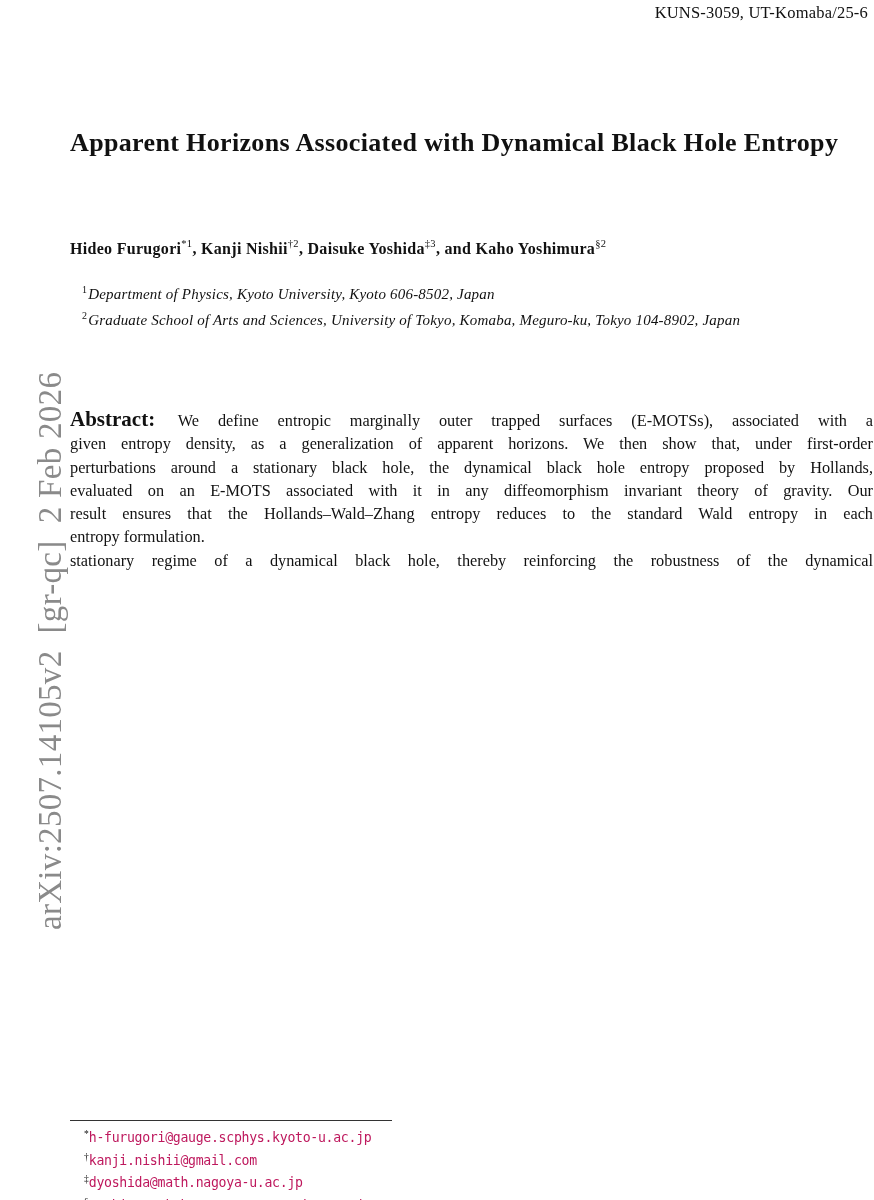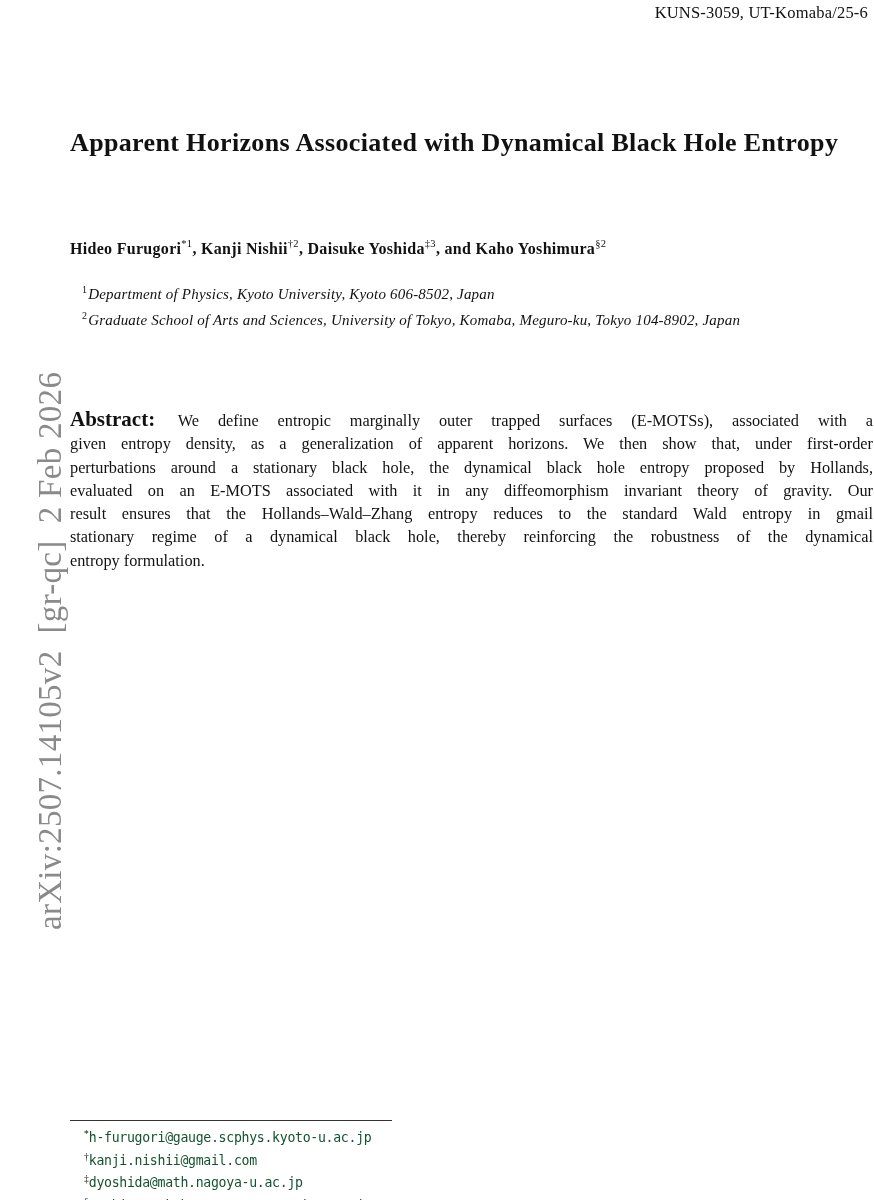--- a/index.html
+++ b/index.html
@@ -21,21 +21,21 @@
   .abstract { position:absolute; top:408px; left:70px; width:803px; font-size:16.3px;
          font-family:"Liberation Serif",serif; line-height:23.3px; }
   .abs-line { display:block; text-align:justify; text-align-last:justify; white-space:nowrap; }
   .abs-line.last { text-align-last:left; }
   .abs-label { font-weight:bold; font-size:21px; margin-right:4px; }
   .fn-rule { position:absolute; top:1120px; left:70px; width:322px; height:1px; background:#333; }
   .footnotes { position:absolute; top:1125px; left:84px; font-size:13.2px;
          font-family:"DejaVu Sans Mono","Liberation Mono",monospace; line-height:19.5px; }
   .fn { white-space:nowrap; }
   .fn sup { font-family:"Liberation Serif",serif; font-size:9.5px; vertical-align:5px; color:#111; }
-  .fn a { color:#14532d; text-decoration:none; letter-spacing:-0.3px; }
+  .fn a { color:#be185d; text-decoration:none; letter-spacing:-0.3px; }
 </style>
 </head>
 <body>
 
 <div class="report-number">KUNS-3059, UT-Komaba/25-6</div>
 
 <div class="title">Apparent Horizons Associated with Dynamical Black Hole Entropy</div>
 
 <div class="authors">
   <span>Hideo Furugori</span><sup>*1</sup><span>, </span>
@@ -49,23 +49,23 @@
   <div class="affil"><sup>2</sup><span>Graduate School of Arts and Sciences, University of Tokyo, Komaba, Meguro-ku, Tokyo 104-8902, Japan</span></div>
 </div>
 
 <div class="side-stamp">arXiv:2507.14105v2  [gr-qc]  2 Feb 2026</div>
 
 <div class="abstract">
   <span class="abs-line"><span class="abs-label">Abstract:</span> <span>We define entropic marginally outer trapped surfaces (E-MOTSs), associated with a</span></span>
   <span class="abs-line">given entropy density, as a generalization of apparent horizons. We then show that, under first-order</span>
   <span class="abs-line">perturbations around a stationary black hole, the dynamical black hole entropy proposed by Hollands,</span>
   <span class="abs-line">evaluated on an E-MOTS associated with it in any diffeomorphism invariant theory of gravity. Our</span>
-  <span class="abs-line">result ensures that the Hollands–Wald–Zhang entropy reduces to the standard Wald entropy in gmail</span>
+  <span class="abs-line">result ensures that the Hollands–Wald–Zhang entropy reduces to the standard Wald entropy in each</span>
+  <span class="abs-line last">entropy formulation.</span>
   <span class="abs-line">stationary regime of a dynamical black hole, thereby reinforcing the robustness of the dynamical</span>
-  <span class="abs-line last">entropy formulation.</span>
 </div>
 
 <div class="fn-rule"></div>
 
 <div class="footnotes">
   <div class="fn"><sup>*</sup><a>h-furugori@gauge.scphys.kyoto-u.ac.jp</a></div>
   <div class="fn"><sup>†</sup><a>kanji.nishii@gmail.com</a></div>
   <div class="fn"><sup>‡</sup><a>dyoshida@math.nagoya-u.ac.jp</a></div>
   <div class="fn"><sup>§</sup><a>yoshimura-kaho848@g.ecc.u-tokyo.ac.jp</a></div>
 </div>

